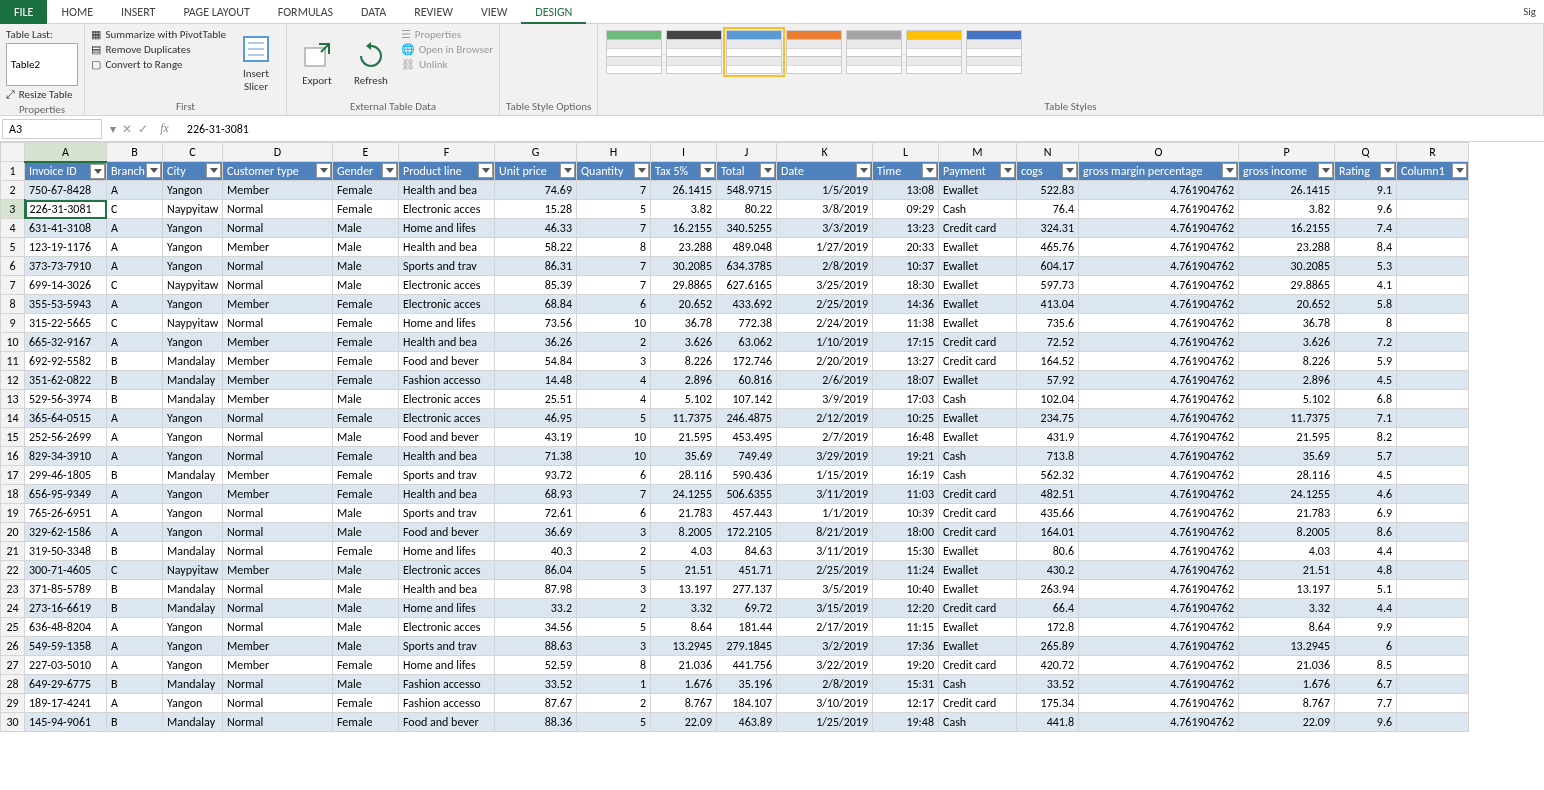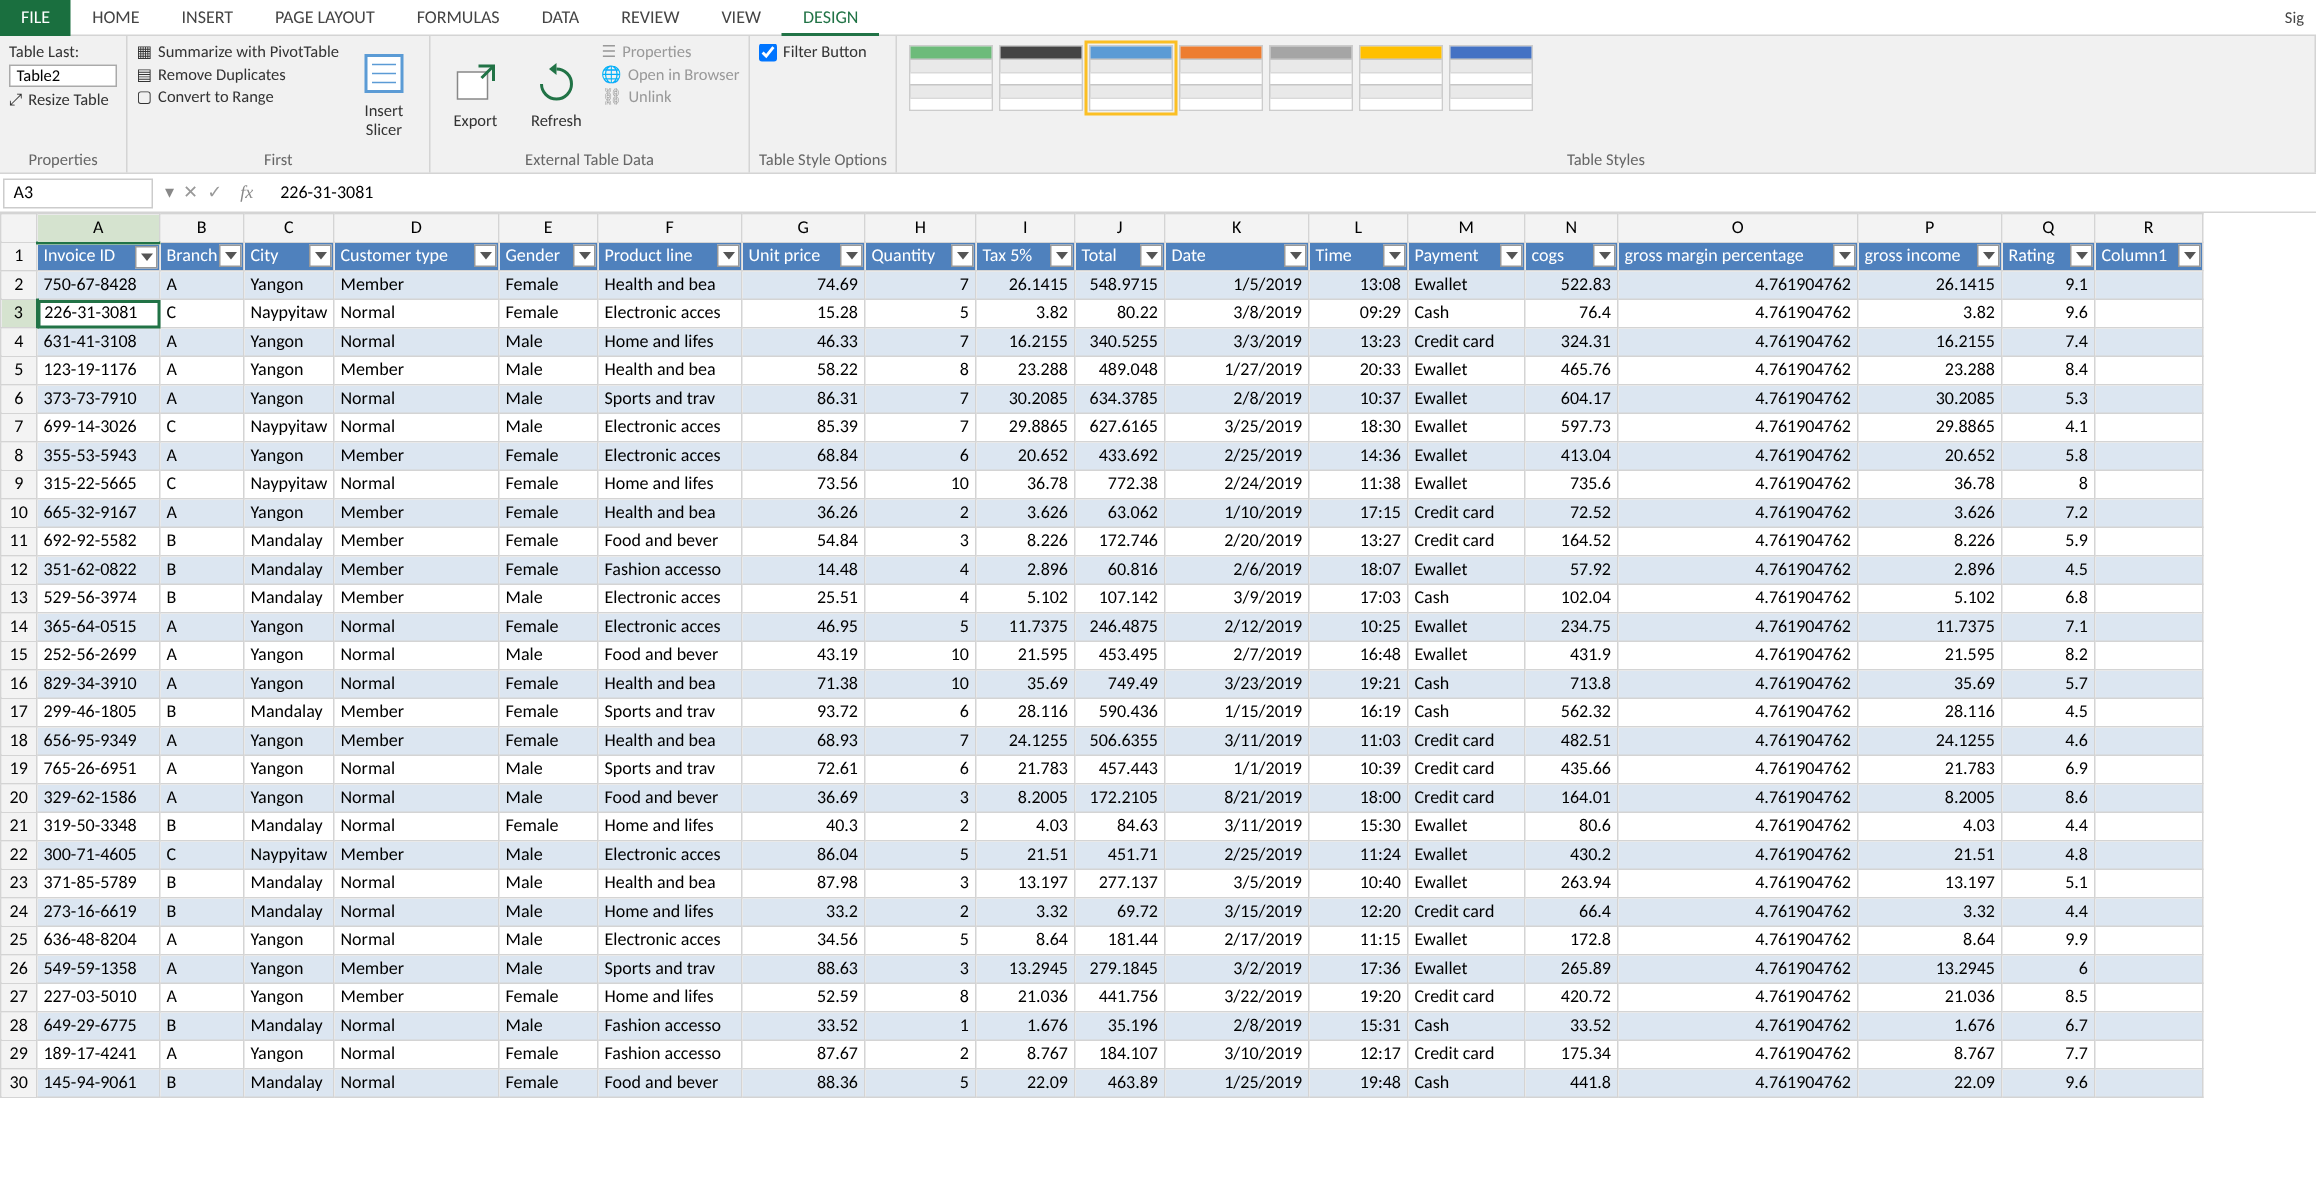--- a/index.html
+++ b/index.html
@@ -12,21 +12,21 @@
 .ribbon-tab.active { color: #217346; border-bottom: 2px solid #217346; }
 .signin { margin-left: auto; padding-right: 8px; color: #444; font-size: 11px; }
 
 
 .ribbon { display: flex; height: 92px; background: #f1f1f1; border-bottom: 1px solid #d4d4d4; }
 .rgroup { display: flex; flex-direction: column; border-right: 1px solid #d4d4d4; padding: 4px 6px 2px; }
 .rgroup-body { flex: 1; display: flex; gap: 6px; }
 .rgroup-label { text-align: center; font-size: 11px; color: #666; padding-top: 2px; }
 .rcol { display: flex; flex-direction: column; gap: 2px; font-size: 11px; color: #333; }
 .rcol .rrow { display: flex; align-items: center; gap: 4px; white-space: nowrap; }
-.tn-input { border: 1px solid #aaa; padding: 0 4px; font-size: 11px; width: 72px; }
+.tn-input { border: 1px solid #aaa; padding: 14px 4px; font-size: 11px; width: 72px; }
 .bigbtn { display: flex; flex-direction: column; align-items: center; justify-content: center; gap: 2px; width: 48px; font-size: 11px; color: #333; cursor: pointer; }
 .bigbtn svg { width: 32px; height: 32px; }
 .dim { color: #999; }
 .cb { width: 12px; height: 12px; }
 .style-gallery { display: flex; gap: 4px; padding: 2px; }
 .style-swatch { width: 56px; height: 44px; border: 1px solid #ccc; display: flex; flex-direction: column; cursor: pointer; }
 .style-swatch.sel { outline: 2px solid #fbbf24; outline-offset: 1px; }
 .sw-hdr { height: 8px; }
 .sw-row { flex: 1; border-top: 1px solid rgba(0,0,0,.15); }
 
@@ -145,26 +145,20 @@
             <span>⛓</span>
             <span>Unlink</span>
           </div>
       </div>
     </div>
     <div class="rgroup-label">External Table Data</div>
   </div>
 
   <div class="rgroup">
     <div class="rgroup-body">
-      <div class="rcol" id="so-col3">
-          <label class="rrow">
-            <input type="checkbox" class="cb" checked="" style="">
-            <span>Filter Button</span>
-          </label>
-        </div>
     </div>
     <div class="rgroup-label">Table Style Options</div>
   </div>
 
   <div class="rgroup" style="flex:1">
     <div class="rgroup-body">
         <div class="style-gallery" id="style-gallery">
           <div class="style-swatch">
             <div class="sw-hdr" style="background: rgb(109, 187, 122);"></div>
             <div class="sw-row" style="background: rgba(0, 0, 0, 0.03);"></div>
@@ -575,21 +569,21 @@
           <td class="" style="width:82px;max-width:82px">829-34-3910</td>
           <td class="" style="width:56px;max-width:56px">A</td>
           <td class="" style="width:60px;max-width:60px">Yangon</td>
           <td class="" style="width:110px;max-width:110px">Normal</td>
           <td class="" style="width:66px;max-width:66px">Female</td>
           <td class="" style="width:96px;max-width:96px">Health and bea</td>
           <td class="num" style="width:82px;max-width:82px">71.38</td>
           <td class="num" style="width:74px;max-width:74px">10</td>
           <td class="num" style="width:66px;max-width:66px">35.69</td>
           <td class="num" style="width:60px;max-width:60px">749.49</td>
-          <td class="num" style="width:96px;max-width:96px">3/23/2019</td>
+          <td class="num" style="width:96px;max-width:96px">3/29/2019</td>
           <td class="num" style="width:66px;max-width:66px">19:21</td>
           <td class="" style="width:78px;max-width:78px">Cash</td>
           <td class="num" style="width:62px;max-width:62px">713.8</td>
           <td class="num" style="width:160px;max-width:160px">4.761904762</td>
           <td class="num" style="width:96px;max-width:96px">35.69</td>
           <td class="num" style="width:62px;max-width:62px">5.7</td>
           <td class="num" style="width:72px;max-width:72px"></td>
         </tr>
         <tr class="">
           <th class="rowhdr">17</th>

